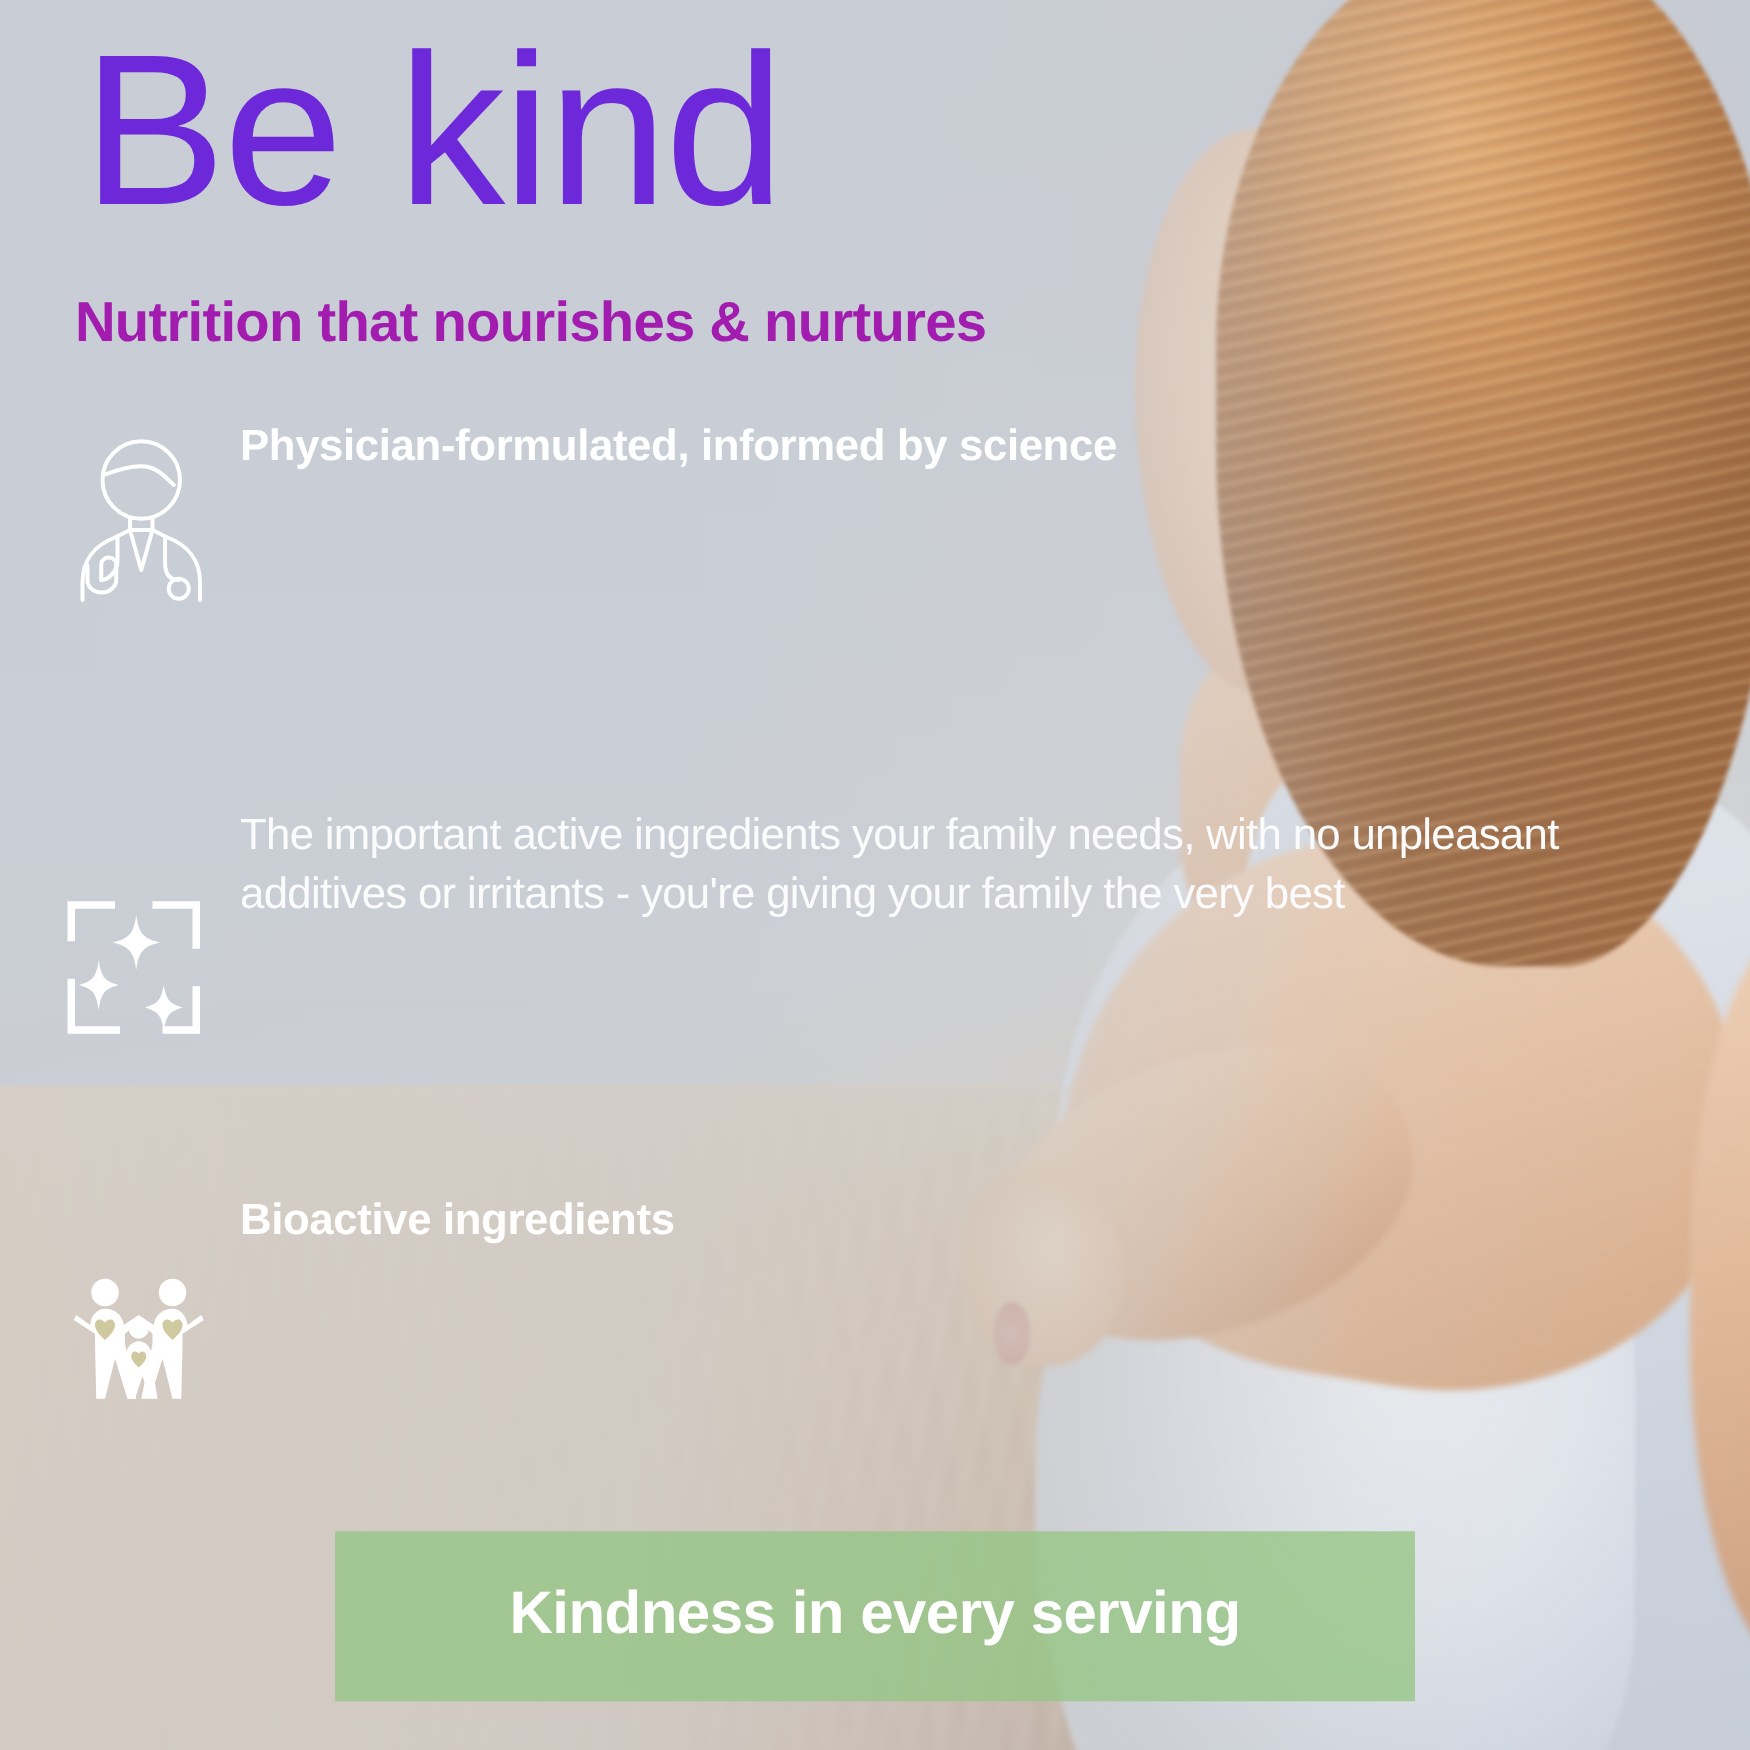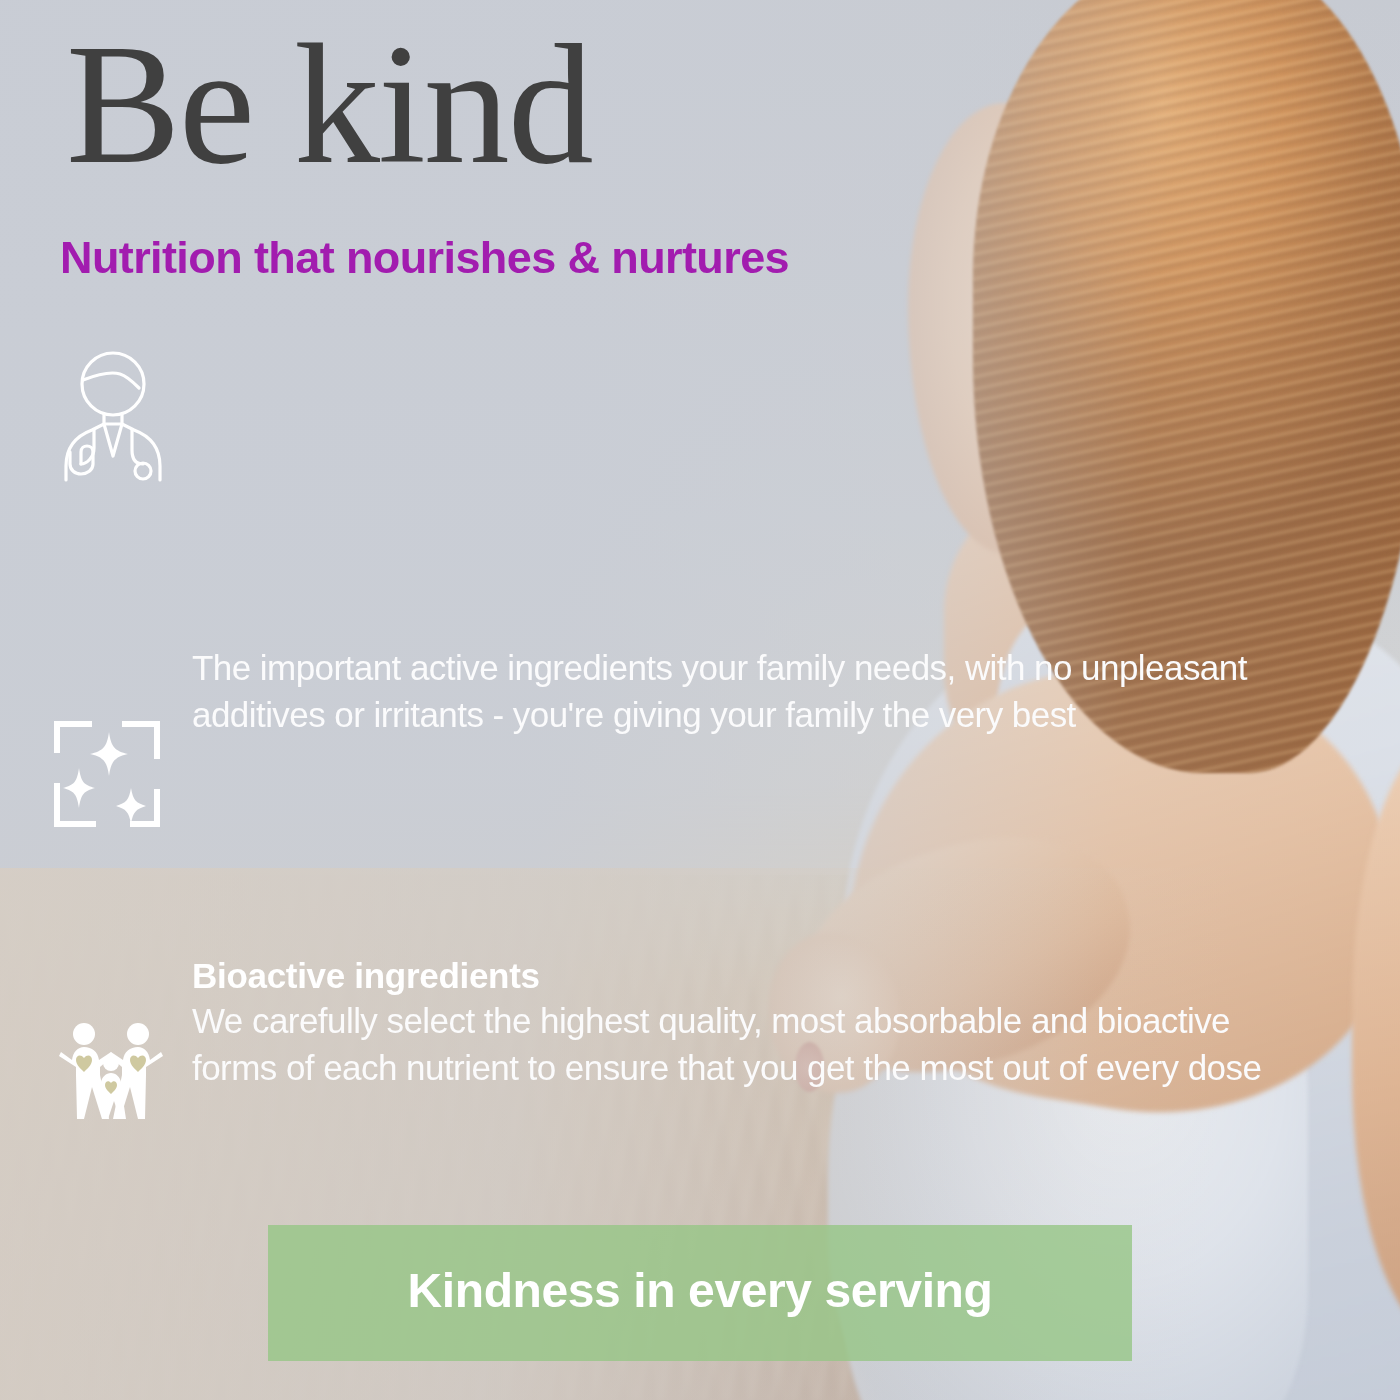--- a/index.html
+++ b/index.html
@@ -263,26 +263,26 @@
   
   .content {
     position: absolute;
     inset: 0;
   }
 
   .headline {
     position: absolute;
     left: 66px;
     top: 18px;
-    font-family: Liberation Serif, serif;
+    font-family: Liberation Sans, sans-serif;
     font-size: 172px;
     line-height: 1;
     font-weight: 400;
     letter-spacing: -2px;
-    color: #404040;
+    color: #6d28d9;
     white-space: nowrap;
   }
   .subhead {
     position: absolute;
     left: 60px;
     top: 232px;
     font-size: 45px;
     font-weight: bold;
     color: #a21caf;
     letter-spacing: -0.6px;
@@ -400,20 +400,21 @@
           <path d="M50 80 L38 86 C22 92 12 104 12 122 L12 136"></path>
           <path d="M68 80 L80 86 C96 92 106 104 106 122 L106 136"></path>
           <path d="M50 80 L59 112 L68 80"></path>
           <path d="M40 86 L40 104 C40 114 32 120 27 120"></path>
           <path d="M27 120 L27 108 C27 104 30 102 33 102 C36 102 39 104 39 108 L39 120 C39 126 33 130 27 130 C21 130 16 126 16 120 L16 108"></path>
           <path d="M78 86 L78 106 C78 118 84 120 89 120"></path>
           <circle cx="89" cy="127" r="8"></circle>
         </svg>
       </div>
       <div class="text-slot">
+        <div class="feature-title">Physician-formulated, informed by science</div>
       </div>
     </div>
 
     <div class="feature" id="feature-2">
       <div class="icon-slot">
         <svg width="116" height="116" viewBox="0 0 116 116" fill="none">
           <g stroke="#ffffff" stroke-width="6" stroke-linecap="square" fill="none">
             <path d="M8 34 L8 8 L40 8"></path>
             <path d="M76 8 L108 8 L108 40"></path>
             <path d="M108 76 L108 108 L84 108"></path>
@@ -447,21 +448,20 @@
           </g>
           <g fill="#cfc9a0">
             <path d="M30 43 C33 39 38 40 38 45 C38 50 33 54 30 57 C27 54 22 50 22 45 C22 40 27 39 30 43 Z"></path>
             <path d="M84 43 C87 39 92 40 92 45 C92 50 87 54 84 57 C81 54 76 50 76 45 C76 40 81 39 84 43 Z"></path>
             <path d="M57 68 C59 65 63 66 63 70 C63 74 59 77 57 79 C55 77 51 74 51 70 C51 66 55 65 57 68 Z"></path>
           </g>
         </svg>
       </div>
       <div class="text-slot">
         <div class="feature-title">Bioactive ingredients</div>
-        <div class="feature-body">We carefully select the highest quality, most absorbable and bioactive forms of each nutrient to ensure that you get the most out of every dose</div>
       </div>
     </div>
 
     <div class="banner">
       <div class="banner-text">Kindness in every serving</div>
     </div>
 
   </div>
 </div>
 

